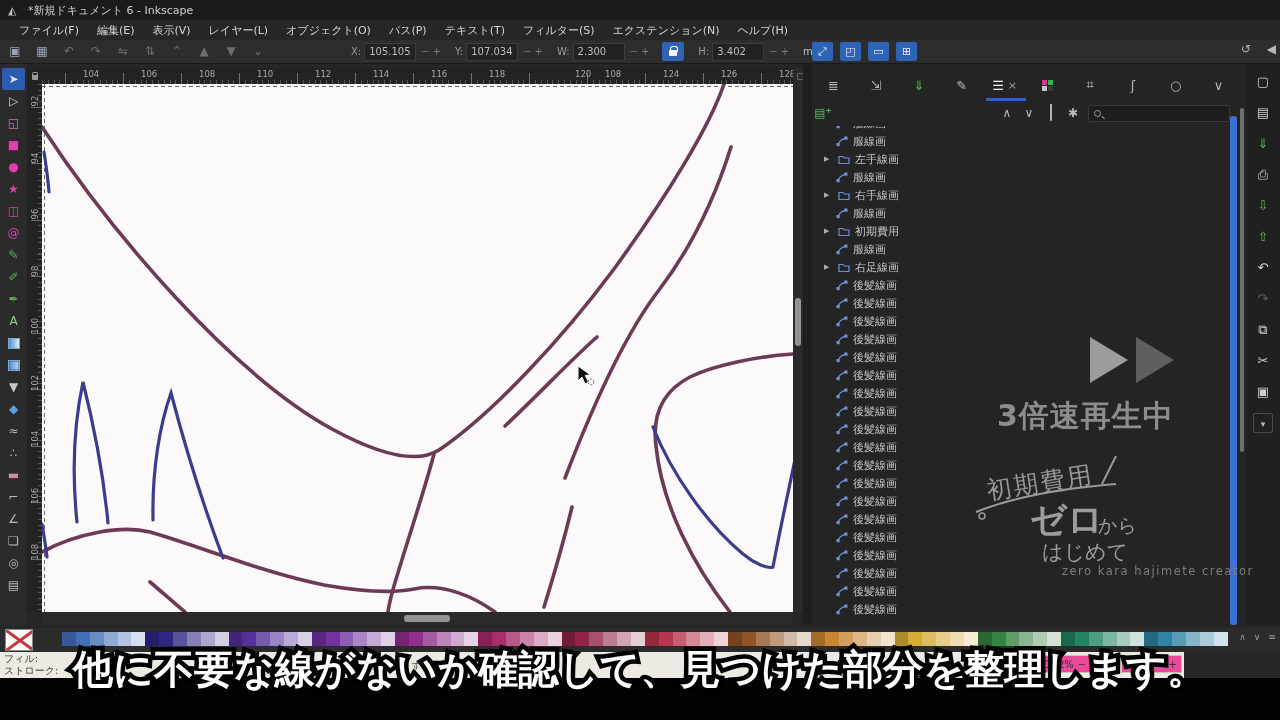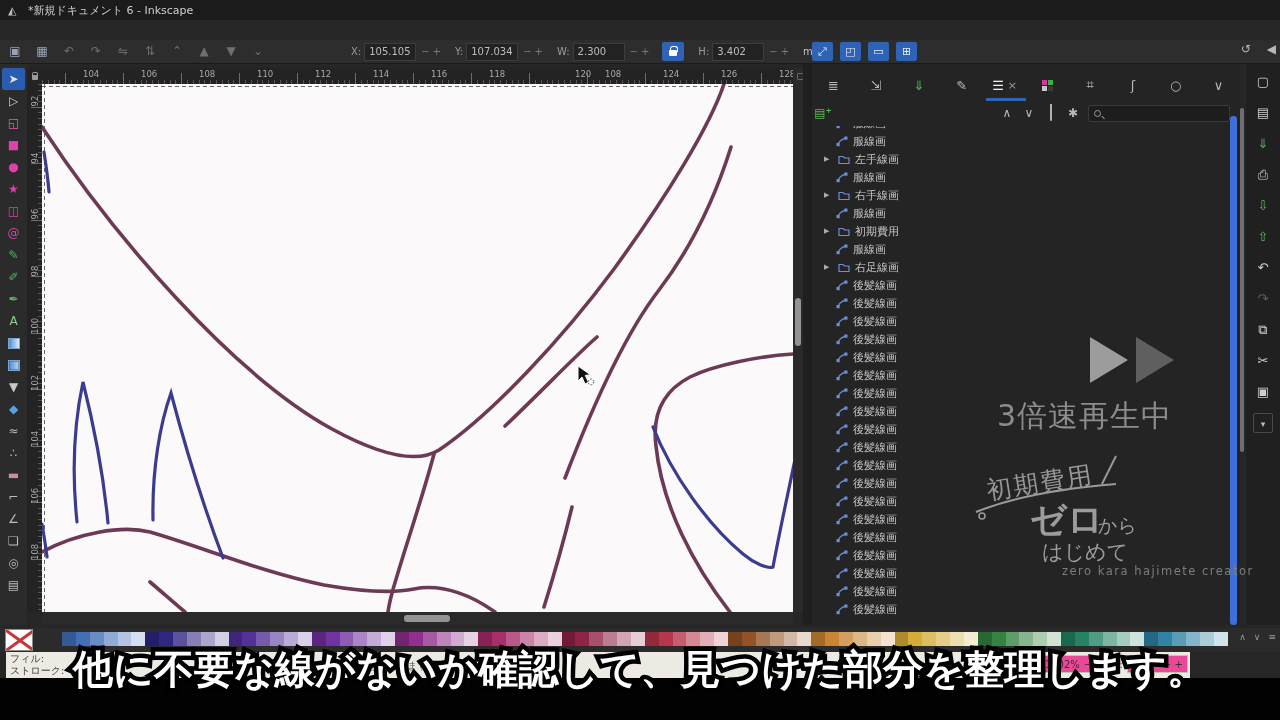--- a/index.html
+++ b/index.html
@@ -121,35 +121,35 @@
   
   .palette-row { position:absolute; left:0; top:628px; width:1280px; height:24px; background:#2b2b2b; }
   .none-swatch { position:absolute; left:5px; top:1px; width:28px; height:22px; background:#fff; border:1px solid #8a8a8a; overflow:hidden; }
   .none-swatch::before,.none-swatch::after { content:""; position:absolute; left:-4px; top:9px; width:36px; height:3px; background:#c43a3a; }
   .none-swatch::before { transform:rotate(36deg); } .none-swatch::after { transform:rotate(-36deg); }
   .swatches { position:absolute; left:62px; top:4px; width:1166px; height:14px; display:flex; }
   .swatches i { flex:1; display:block; }
   .pal-ctrl { position:absolute; right:4px; top:4px; display:flex; gap:8px; color:#9a9a9a; font-size:9px; }
 
   
-  .statusbar { position:absolute; left:0; top:652px; width:1184px; height:26px; background:#edeae3; color:#3a3a3a; font-size:10px;margin-left:6px; }
+  .statusbar { position:absolute; left:0; top:652px; width:1184px; height:26px; background:#edeae3; color:#3a3a3a; font-size:10px; }
   .fill-stroke { position:absolute; left:4px; top:1px; line-height:12px; color:#444; }
   .status-hint { position:absolute; left:300px; top:7px; color:#555; font-size:10px; }
   .zr { position:absolute; right:2px; top:3px; display:flex; align-items:center; gap:4px; }
   .zr-box { background:#ec4899; border:1px solid #c6c2b8; height:18px; display:flex; align-items:center;
     padding:0 4px; gap:4px; color:#333; }
   .zr-label { color:#555; }
   .black-bar { position:absolute; left:0; top:678px; width:1280px; height:42px; background:#020202; }
 
   
   .overlay { position:absolute; left:0; top:0; width:1280px; height:720px; pointer-events:none; }
   .play-icons { position:absolute; left:1090px; top:337px; display:flex; gap:8px; }
   .tri { width:0; height:0; border-style:solid; border-width:23px 0 23px 38px; border-color:transparent transparent transparent #9c9c9c; }
   .tri.dark { border-left-color:#5f5f5f; }
-  .speed-text { position:absolute; left:997px; top:396px; font-size:30px; font-weight:normal; color:#8c8c8c; letter-spacing:1px; }
+  .speed-text { position:absolute; left:997px; top:396px; font-size:30px; font-weight:bold; color:#8c8c8c; letter-spacing:1px; }
   .wm-top { position:absolute; left:986px; top:466px; font-size:25px; color:#979797; transform:rotate(-9deg); letter-spacing:2px; }
   .wm-swoosh { position:absolute; left:966px; top:450px; }
   .wm-zero { position:absolute; left:1030px; top:496px; font-size:36px; font-weight:bold; color:#9c9c9c; }
   .wm-kara { position:absolute; left:1098px; top:513px; font-size:19px; color:#9c9c9c; }
   .wm-hajimete { position:absolute; left:1042px; top:538px; font-size:21px; color:#9c9c9c; }
   .wm-creator { position:absolute; left:1128px; top:533px; font-size:25px; font-weight:bold; color:#a2a2a2; }
   .wm-roman { position:absolute; left:1062px; top:564px; font-size:11.5px; color:#7d7d7d; letter-spacing:1.5px; }
   .subtitle { position:absolute; left:0; top:642px; width:1280px; text-align:center; font-size:40px; font-weight:bold; white-space:nowrap; }
   .subtitle .stroke { position:absolute; left:0; width:100%; -webkit-text-stroke:9px #000;
     text-shadow:3px 3px 0 #000,-3px 3px 0 #000,3px -3px 0 #000,-3px -3px 0 #000,0 4px 0 #000,0 -4px 0 #000,4px 0 0 #000,-4px 0 0 #000; color:#000; }
@@ -158,20 +158,32 @@
 </head>
 <body>
 
 <div id="app">
 
   <div class="titlebar">
     <span class="logo">◭</span>
     <span>*新規ドキュメント 6 - Inkscape</span>
   </div>
 
+  <div class="menubar">
+      <span class="menu-item">ファイル(F)</span>
+      <span class="menu-item">編集(E)</span>
+      <span class="menu-item">表示(V)</span>
+      <span class="menu-item">レイヤー(L)</span>
+      <span class="menu-item">オブジェクト(O)</span>
+      <span class="menu-item">パス(P)</span>
+      <span class="menu-item">テキスト(T)</span>
+      <span class="menu-item">フィルター(S)</span>
+      <span class="menu-item">エクステンション(N)</span>
+      <span class="menu-item">ヘルプ(H)</span>
+    </div>
 
   <div class="cmdbar">
     <div class="tb-icons">
         <span class="tb-icon lit">▣</span>
         <span class="tb-icon lit">▦</span>
         <span class="tb-icon">↶</span>
         <span class="tb-icon">↷</span>
         <span class="tb-icon">⇋</span>
         <span class="tb-icon">⇅</span>
         <span class="tb-icon">⌃</span>

